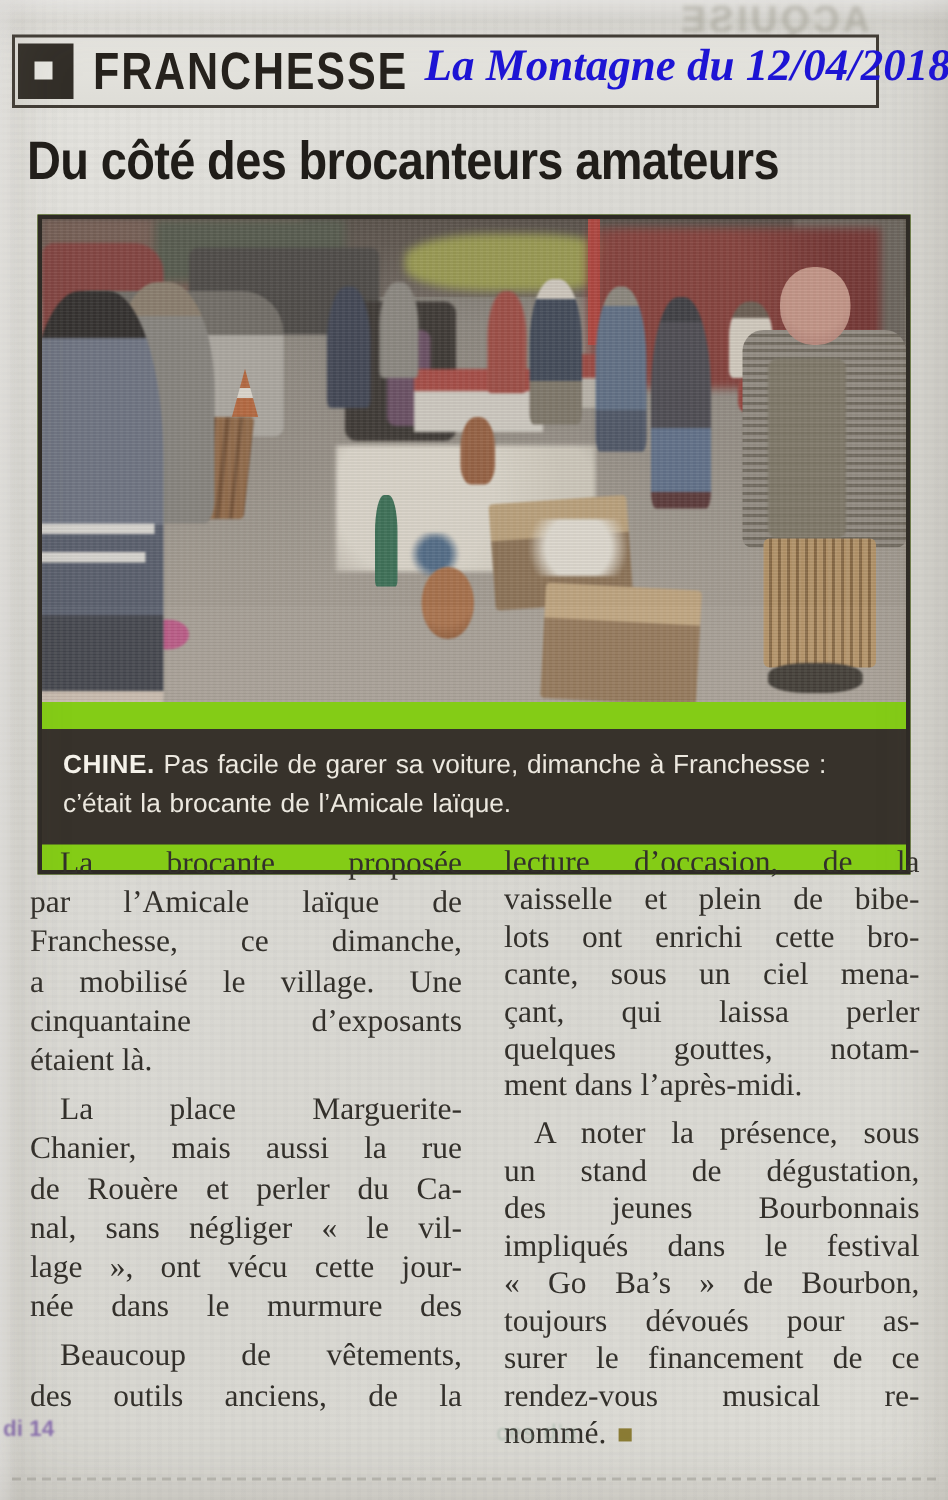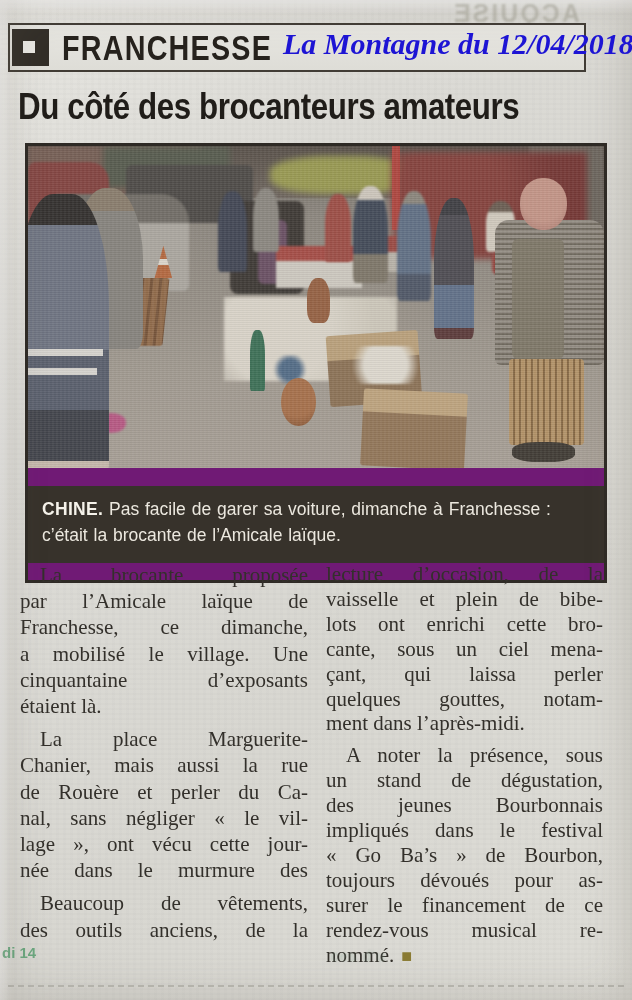--- a/index.html
+++ b/index.html
@@ -37,54 +37,54 @@
   }
   .headline{
     position:absolute;left:18px;top:86px;white-space:nowrap;
     font-family:"Liberation Sans",sans-serif;font-weight:bold;font-size:36px;
     color:#201d19;letter-spacing:-.5px;transform:scaleX(.87);transform-origin:left center;
   }
 
   
   .photo-block{
     position:absolute;left:25px;top:143px;width:582px;box-sizing:border-box;
-    border:3px solid #2e2a25;background:#701a75;
+    border:3px solid #2e2a25;background:#84cc16;
   }
   .photo{position:relative;width:576px;height:322px;overflow:hidden;
     background:linear-gradient(180deg,#6f685f 0%,#8b847a 22%,#948c81 45%,#a1988c 70%,#a89e92 100%);
     filter:saturate(.82) contrast(.93) brightness(1.02);
   }
   .ph{position:absolute;}
   .grain{position:absolute;inset:0;
     background:
       repeating-linear-gradient(0deg, rgba(250,246,238,.05) 0 1px, rgba(32,28,22,.05) 1px 2px),
       repeating-linear-gradient(90deg, rgba(255,255,255,.035) 0 2px, transparent 2px 4px);
   }
   .caption{
     background:#37322b;color:#ece8df;padding:10px 14px 15px;width:576px;box-sizing:border-box;
     font-family:"Liberation Sans",sans-serif;font-size:17.5px;line-height:26px;word-spacing:1px;
   }
   .caption b{color:#f5f2ea;letter-spacing:.3px;}
 
   
-  .columns{position:absolute;left:20px;top:562px;width:593px;display:flex;gap:7px;color:#33302b;}
+  .columns{position:absolute;left:20px;top:562px;width:593px;display:flex;gap:17px;color:#33302b;}
   .col{width:288px;}
   .col .line{font-size:21px;line-height:26.2px;text-align:justify;text-align-last:justify;}
   .col.right .line{line-height:24.9px;margin-left:11px;}
   .col .line.last{text-align-last:left;}
   .para.indent .line:first-child{text-indent:20px;}
   .para + .para{margin-top:7px;}
   .end-mark{color:#8b7c35;font-size:18px;margin-left:7px;letter-spacing:0;}
 
   
   .cut-line{position:absolute;left:8px;right:8px;top:985px;border-top:2px dashed #b5b4ad;opacity:.85;}
   .ghost{position:absolute;font-family:"Liberation Sans",sans-serif;pointer-events:none;}
   .ghost-top{left:452px;top:-1px;font-weight:bold;font-size:25px;letter-spacing:2px;
     color:#82806f;opacity:.35;filter:blur(1.3px);transform:scaleX(-1);}
-  .ghost-bl{left:2px;top:944px;font-weight:bold;font-size:15px;color:#15803d;opacity:.55;filter:blur(.7px);}
+  .ghost-bl{left:2px;top:944px;font-weight:bold;font-size:15px;color:#4c1d95;opacity:.55;filter:blur(.7px);}
   .ghost-bm{left:331px;top:947px;font-size:15px;color:#87a493;opacity:.45;filter:blur(.8px);letter-spacing:1px;}
 </style>
 </head>
 <body>
 
 <div class="paper-noise"></div>
 <div class="edge-top"></div>
 <div class="edge-left"></div>
 
 <div class="ghost ghost-top">ACQUISE</div>

